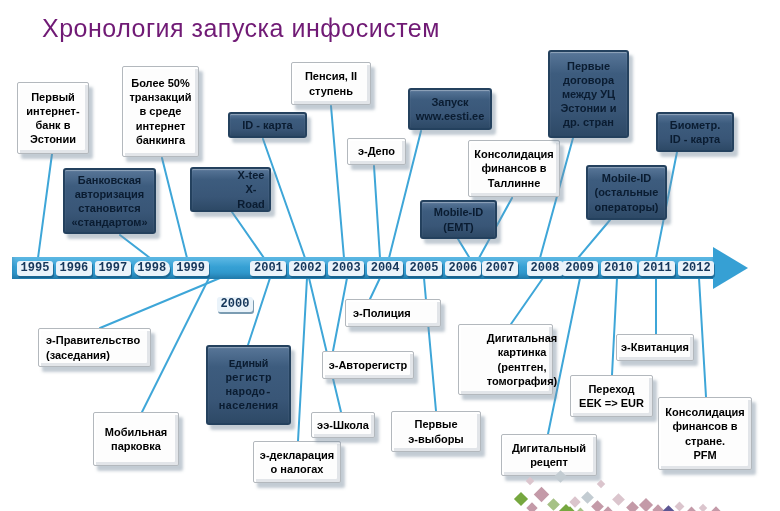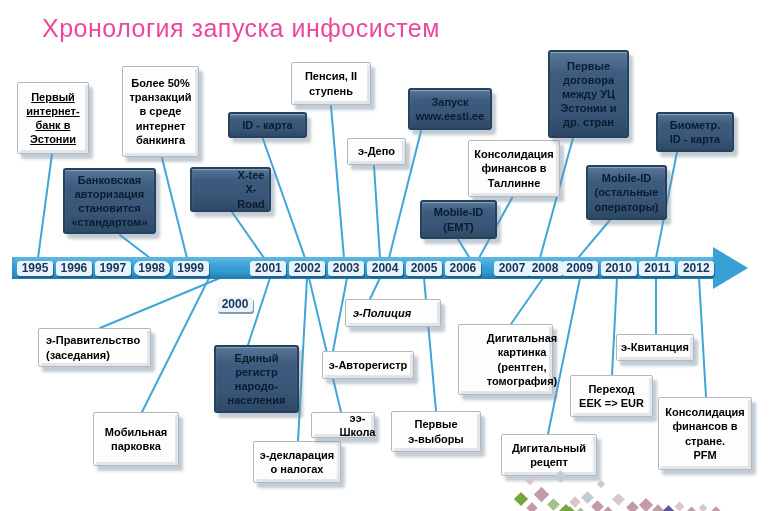--- a/index.html
+++ b/index.html
@@ -1,29 +1,29 @@
 <!DOCTYPE html>
 <html><head>
 <meta charset="utf-8">
 <style>
   html,body{margin:0;padding:0;background:#fff;}
   #page{position:relative;width:780px;height:511px;background:#ffffff;overflow:hidden;
         font-family:"Liberation Sans",sans-serif;}
   #title{position:absolute;left:42px;top:14px;font-size:25px;font-weight:400;
-         color:#ec4899;letter-spacing:.5px;}
+         color:#701a75;letter-spacing:.5px;}
   #lines{position:absolute;left:0;top:0;width:780px;height:511px;}
   #band{position:absolute;left:12px;top:257px;width:702px;height:22px;
         background:linear-gradient(180deg,#5fbae5 0%,#36a0d4 45%,#2b92c6 100%);
         box-shadow:inset 0 -3px 4px rgba(0,45,80,.25);}
   #arrowhead{position:absolute;left:713px;top:247px;width:0;height:0;
         border-top:21px solid transparent;border-bottom:21px solid transparent;
         border-left:35px solid #36a0d4;}
   .year-chip{position:absolute;top:261px;width:36px;height:15px;background:#eaf3fa;
         border-radius:3px;box-shadow:1px 2px 0 rgba(15,75,115,.55);
-        font-size:12px;font-weight:bold;line-height:15px;text-align:center;color:#15365a;}
+        font-size:12px;font-weight:bold;line-height:15px;text-align:center;color:#15365a;font-family:Liberation Mono, monospace;}
   .node{position:absolute;display:flex;align-items:center;justify-content:center;
         text-align:center;white-space:pre-line;font-size:11px;font-weight:bold;
         line-height:1.28;box-sizing:border-box;padding:2px 3px;}
   .node.light{background:#fdfdfd;color:#000;border:1px solid #b3b8bd;border-radius:2px;
         box-shadow:inset 2px 2px 0 #ffffff,inset -3px -3px 0 #e2e5e9,
                    4px 5px 3px rgba(120,140,158,.45);}
   .node.dark{background:linear-gradient(180deg,#587698 0%,#3d5c7e 26%,#395677 68%,#2d4966 100%);
         color:#0a1c31;border:2px solid #24415e;border-radius:3px;
         box-shadow:inset 0 1px 1px rgba(255,255,255,.35),4px 5px 3px rgba(120,140,158,.45);}
   .node.align-left{justify-content:flex-start;text-align:left;padding-left:7px;}
@@ -70,29 +70,29 @@
       <div class="year-chip" style="left: 94.8px;">1997</div>
       <div class="year-chip" style="left: 133.7px; border-radius: 7px;">1998</div>
       <div class="year-chip" style="left: 172.6px;">1999</div>
       <div class="year-chip" style="left: 217px; margin-top: 36px;">2000</div>
       <div class="year-chip" style="left: 250.4px;">2001</div>
       <div class="year-chip" style="left: 289.3px;">2002</div>
       <div class="year-chip" style="left: 328.2px;">2003</div>
       <div class="year-chip" style="left: 367.1px;">2004</div>
       <div class="year-chip" style="left: 406px;">2005</div>
       <div class="year-chip" style="left: 444.9px;">2006</div>
-      <div class="year-chip" style="left: 494px;">2007</div>
+      <div class="year-chip" style="left: 482px;">2007</div>
       <div class="year-chip" style="left: 527px;">2008</div>
       <div class="year-chip" style="left: 561.6px;">2009</div>
       <div class="year-chip" style="left: 600.5px;">2010</div>
       <div class="year-chip" style="left: 639.4px;">2011</div>
       <div class="year-chip" style="left: 678.3px;">2012</div>
     </div>
   <div id="nodes">
-      <div class="node light" style="left: 17px; top: 82px; width: 72px; height: 72px; text-decoration: underline;">Первый
+      <div class="node light" style="left: 17px; top: 82px; width: 72px; height: 72px;">Первый
 интернет-
 банк в
 Эстонии</div>
       <div class="node light" style="left: 122px; top: 66px; width: 77px; height: 91px;">Более 50%
 транзакций
 в среде
 интернет
 банкинга</div>
       <div class="node dark" style="left: 63px; top: 168px; width: 93px; height: 66px;">Банковская
 авторизация
@@ -118,29 +118,29 @@
 др. стран</div>
       <div class="node dark" style="left: 586px; top: 165px; width: 81px; height: 55px;">Mobile-ID
 (остальные
 операторы)</div>
       <div class="node dark" style="left: 656px; top: 112px; width: 78px; height: 40px;">Биометр.
 ID - карта</div>
       <div class="node light align-left" style="left: 38px; top: 328px; width: 113px; height: 39px;">э-Правительство
 (заседания)</div>
       <div class="node light" style="left: 93px; top: 412px; width: 86px; height: 54px;">Мобильная
 парковка</div>
-      <div class="node dark" style="left: 214px; top: 345px; width: 85px; height: 68px;">Единый
+      <div class="node dark" style="left: 206px; top: 345px; width: 85px; height: 80px; font-family: Liberation Mono, monospace;">Единый
 регистр
 народо-
 населения</div>
       <div class="node light" style="left: 253px; top: 441px; width: 88px; height: 42px;">э-декларация
 о налогах</div>
-      <div class="node light" style="left: 311px; top: 412px; width: 64px; height: 26px; padding-left: 32px;">ээ-Школа</div>
+      <div class="node light" style="left: 311px; top: 412px; width: 64px; height: 26px;">ээ-Школа</div>
       <div class="node light" style="left: 322px; top: 351px; width: 92px; height: 28px;">э-Авторегистр</div>
-      <div class="node light align-left" style="left: 345px; top: 299px; width: 96px; height: 28px; font-style: italic;">э-Полиция</div>
+      <div class="node light align-left" style="left: 345px; top: 299px; width: 96px; height: 28px;">э-Полиция</div>
       <div class="node light" style="left: 391px; top: 411px; width: 90px; height: 41px;">Первые
 э-выборы</div>
       <div class="node light" style="left: 458px; top: 324px; width: 95px; height: 71px; padding-left: 36px;">Дигитальная
 картинка
 (рентген,
 томография)</div>
       <div class="node light" style="left: 501px; top: 434px; width: 96px; height: 42px;">Дигитальный
 рецепт</div>
       <div class="node light" style="left: 570px; top: 375px; width: 83px; height: 42px;">Переход
 EEK =&gt; EUR</div>

